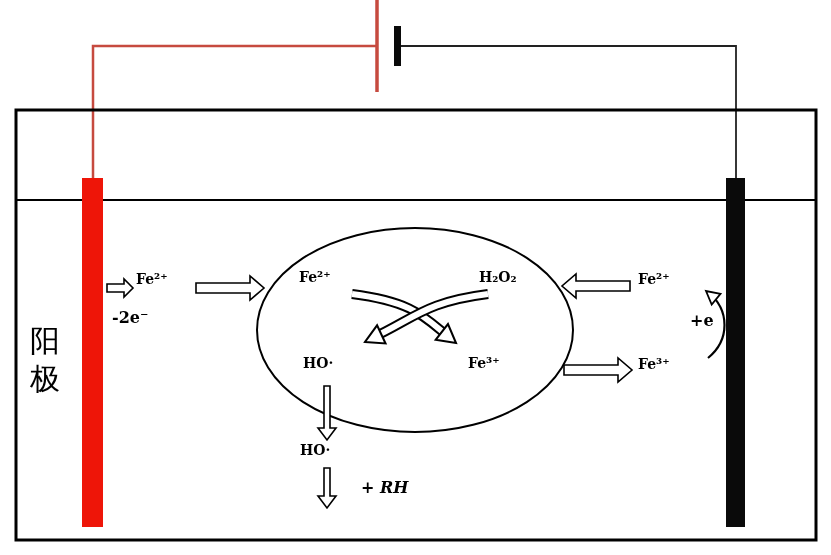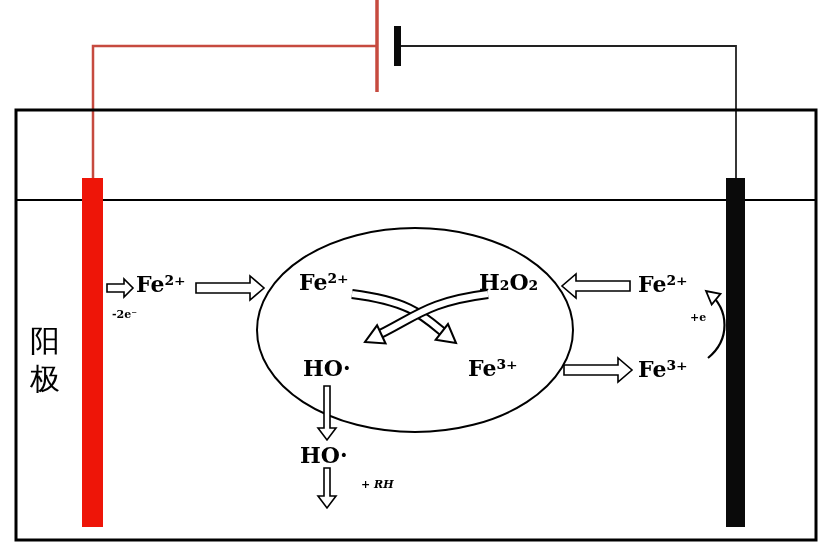--- a/index.html
+++ b/index.html
@@ -8,26 +8,26 @@
     width:831px;height:555px;
     background:#ffffff;
     overflow:hidden;
     font-family:"DejaVu Serif","Liberation Serif",serif;
   }
   #shapes{position:absolute;left:0;top:0;width:831px;height:555px;}
   .lbl{
     position:absolute;
     color:#000;
     font-weight:bold;
-    font-size:22px;
+    font-size:14px;
     line-height:1.1;
     white-space:nowrap;
     font-family:"DejaVu Serif","Liberation Serif",serif;
   }
-  .lbl.small{font-size:11px;}
+  .lbl.small{font-size:16px;}
   .cjk{
     position:absolute;
     width:36px;
     font-size:30px;
     line-height:1.25;
     font-weight:500;
     color:#000;
     text-align:right;
     word-break:break-all;
     font-family:"DejaVu Sans","Liberation Sans",sans-serif;

